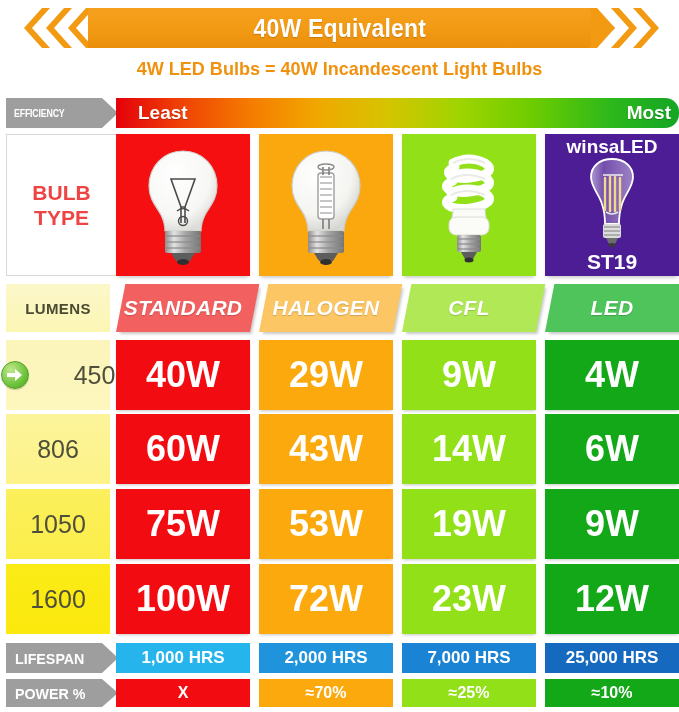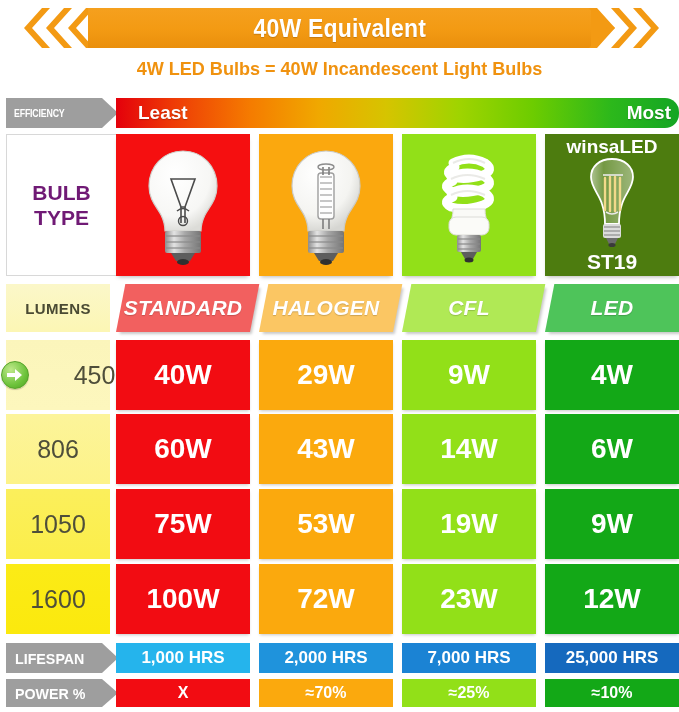--- a/index.html
+++ b/index.html
@@ -59,31 +59,31 @@
     padding:0 8px 0 22px;box-sizing:border-box;
   }
   .eff-bar span{color:#fff;font-size:19px;font-weight:bold;text-shadow:0 1px 1px rgba(0,0,0,.22);}
 
   
   .bulb-row{top:134px;height:146px;}
   .bulbtype-box{
     position:absolute;left:6px;top:0;width:111px;height:142px;
     background:#fff;border:1px solid #d8d8d8;box-sizing:border-box;
     display:flex;flex-direction:column;align-items:center;justify-content:center;
-    color:#701a75;font-size:21px;font-weight:bold;line-height:1.2;
+    color:#ef4444;font-size:21px;font-weight:bold;line-height:1.2;
   }
   .bulb-cell{
     position:absolute;top:0;height:142px;
     display:flex;flex-direction:column;align-items:center;justify-content:center;
     box-shadow:0 3px 4px -2px rgba(0,0,0,.28);
   }
   .bc-red{background:#f50f10;}
   .bc-org{background:#fba80e;}
   .bc-ltg{background:#92e018;}
-  .bc-grn{background:#4d7c0f;}
+  .bc-grn{background:#4c1d95;}
   .brand-top{color:#fff;font-size:19px;font-weight:bold;margin-bottom:-2px;}
   .brand-bot{color:#fff;font-size:21px;font-weight:bold;margin-top:-2px;}
 
   
   .type-row{top:284px;height:50px;}
   .type-cell{position:absolute;top:0;height:48px;display:flex;align-items:center;justify-content:center;}
   .skew{
     position:absolute;inset:0;
     transform:skewX(-11deg);transform-origin:bottom left;
     box-shadow:3px 3px 3px -1px rgba(0,0,0,.22);
@@ -115,21 +115,21 @@
     width:26px;height:26px;border-radius:50%;flex:0 0 26px;
     background:radial-gradient(circle at 34% 30%,#bfe98a,#6cc23a 62%,#4f9f22 100%);
     border:1px solid #55a32a;
     display:flex;align-items:center;justify-content:center;
     box-shadow:0 1px 1px rgba(0,0,0,.2);
   }
   .arrow-badge svg{display:block;}
   .val-cell{
     position:absolute;top:0;height:70px;
     display:flex;align-items:center;justify-content:center;
-    color:#ffffff;font-size:28px;font-weight:bold;
+    color:#ffffff;font-size:36px;font-weight:bold;
     box-shadow:0 2px 3px -1px rgba(0,0,0,.22);
   }
   .v-red{background:#f20c12;}
   .v-org{background:#fba90d;}
   .v-ltg{background:#92e018;}
   .v-grn{background:#13a817;}
 
   
   .ls-row{top:643px;height:32px;}
   .gtag{

